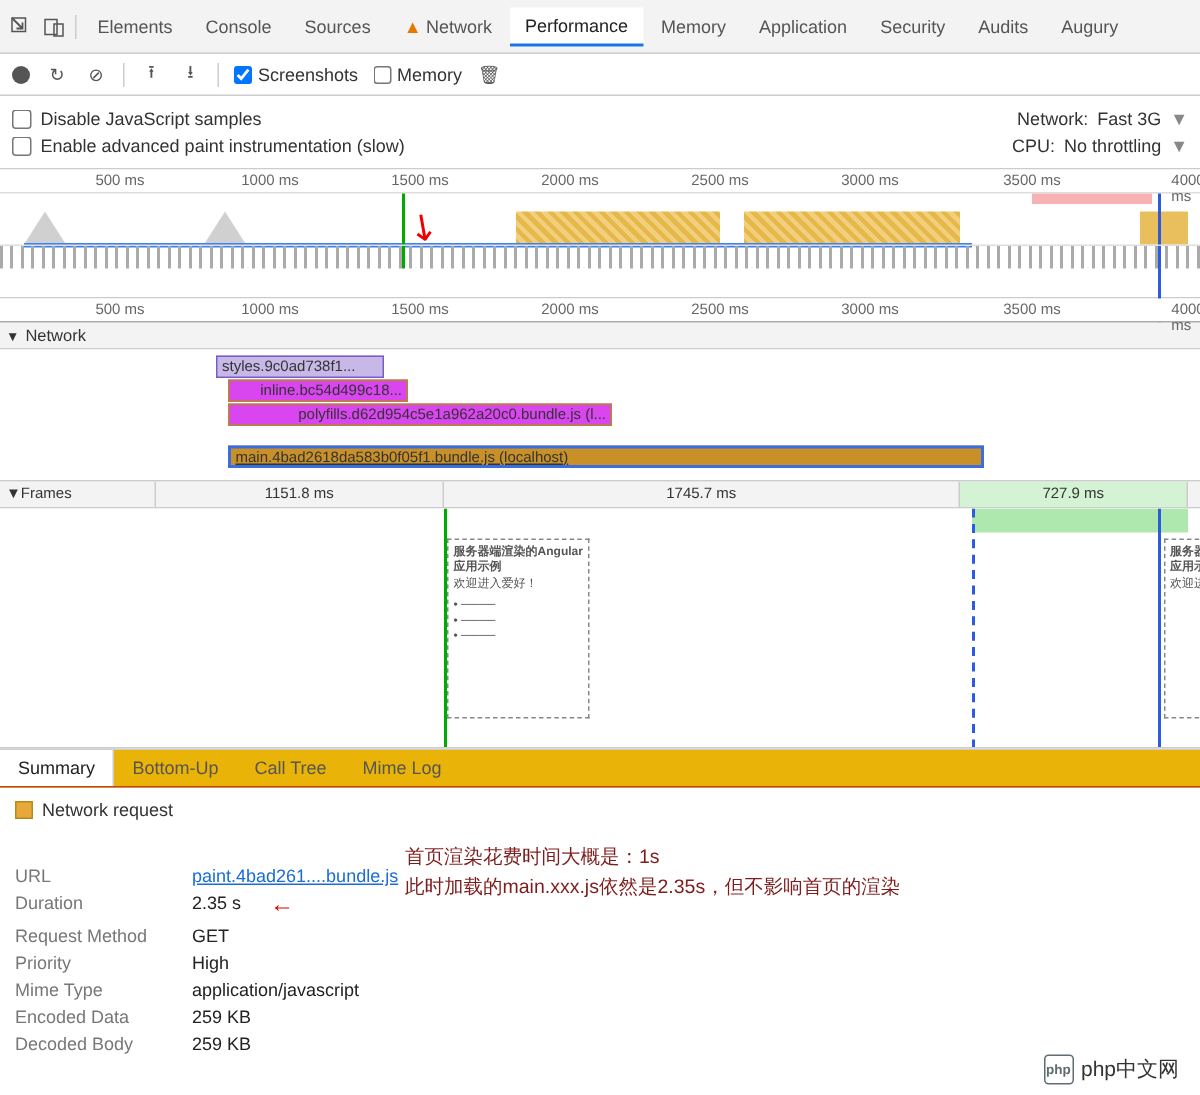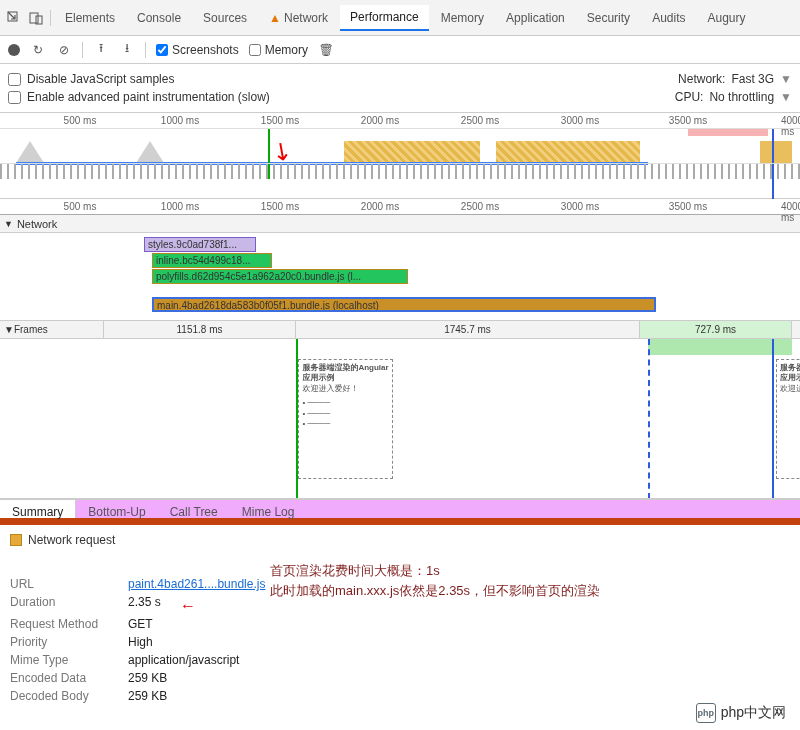--- a/index.html
+++ b/index.html
@@ -46,36 +46,36 @@
 
 .ruler2 { height: 16px; border-bottom: 1px solid #aaa; position: relative; font-size: 10px; color: #666; background:#fff; }
 .ruler2 span { position: absolute; top: 2px; transform: translateX(-50%); }
 
 
 .section-hdr { display:flex; align-items:center; height:18px; background:#f3f3f3; border-bottom:1px solid #ccc; font-size:11px; padding-left:4px; color:#333; }
 .section-hdr .tri { margin-right:4px; font-size:9px; }
 .network-body { height: 88px; position: relative; border-bottom:1px solid #ccc; background:#fff; }
 .nw-bar { position:absolute; height:15px; font-size:10px; overflow:hidden; white-space:nowrap; padding:1px 3px; border:1px solid #888; }
 .nw-css { background:#c7b8e8; border-color:#7a5cc9; }
-.nw-js { background:#22c55e; border-color:#b38a1e; }
+.nw-js { background:#d946ef; border-color:#b38a1e;text-align:right; }
 .nw-main { background:#c99028; border-color:#8a6418; border:2px solid #3a6de0; }
 
 
 .frames-body { height: 160px; position: relative; border-bottom:1px solid #ccc; background:#fff; overflow:hidden; }
 .frames-hdr { display:flex; align-items:center; height:18px; background:#f3f3f3; border-bottom:1px solid #ccc; font-size:11px; }
 .frames-hdr .seg { border-right:1px solid #ccc; height:100%; display:flex; align-items:center; justify-content:center; font-size:10px; color:#333; }
 .frame-green { position:absolute; height:16px; background:#aee8ae; top:0; }
 .frame-thumb { position:absolute; top:20px; width:95px; height:120px; border:1px dashed #888; background:#fff; font-size:8px; padding:3px; color:#555; line-height:1.3; }
 .frame-thumb .t1 { font-weight:bold; font-size:8px; }
 .frame-blue-line { position:absolute; width:2px; background:#2b5ce0; top:0; height:160px; }
 .frame-dashed { position:absolute; width:0; border-left:2px dashed #2b5ce0; top:0; height:160px; }
 .frame-green-v { position:absolute; width:2px; background:#0a0; top:0; height:160px; }
 
 
-.btabs { display:flex; height:26px; background:#f0abfc; border-top:1px solid #ccc; border-bottom:7px solid #c2410c; align-items:stretch; }
+.btabs { display:flex; height:26px; background:#eab308; border-top:1px solid #ccc; border-bottom:1px solid #c2410c; align-items:stretch; }
 .btabs .btab { padding:5px 12px; font-size:12px; color:#555; cursor:pointer; }
 .btabs .btab.active { background:#fff; color:#222; border-right:1px solid #ccc; }
 
 
 .details { padding: 8px 10px; font-size: 12px; position:relative; }
 .details .title { display:flex; align-items:center; gap:6px; margin-bottom:28px; }
 .details .sq { width:12px; height:12px; background:#e6a93a; border:1px solid #b38a1e; }
 .details .kv { display:flex; gap:8px; padding:2px 0; }
 .details .k { color:#777; width:110px; }
 .details .v { color:#222; }

